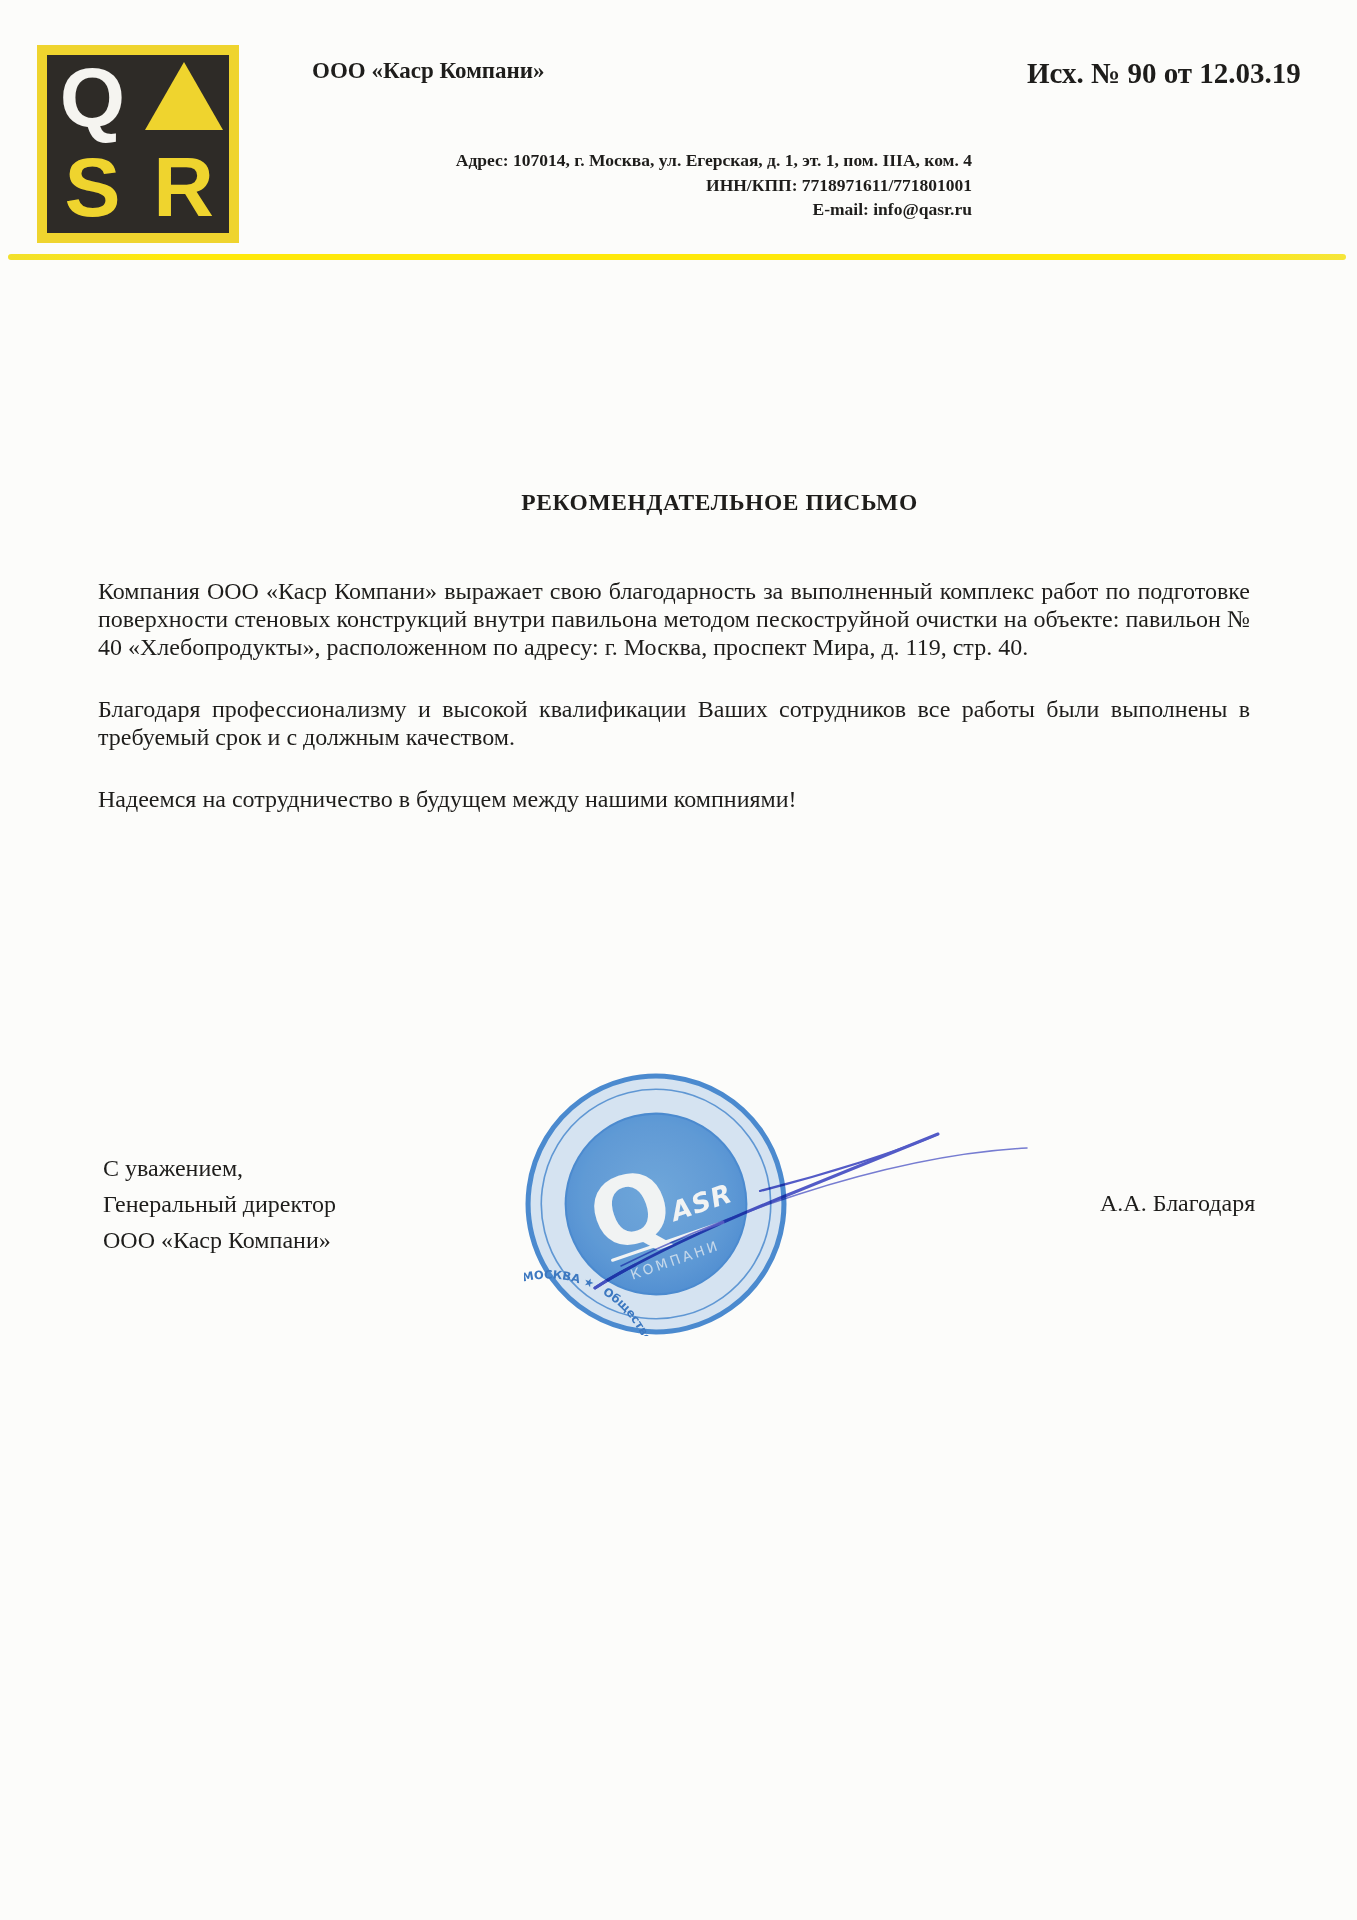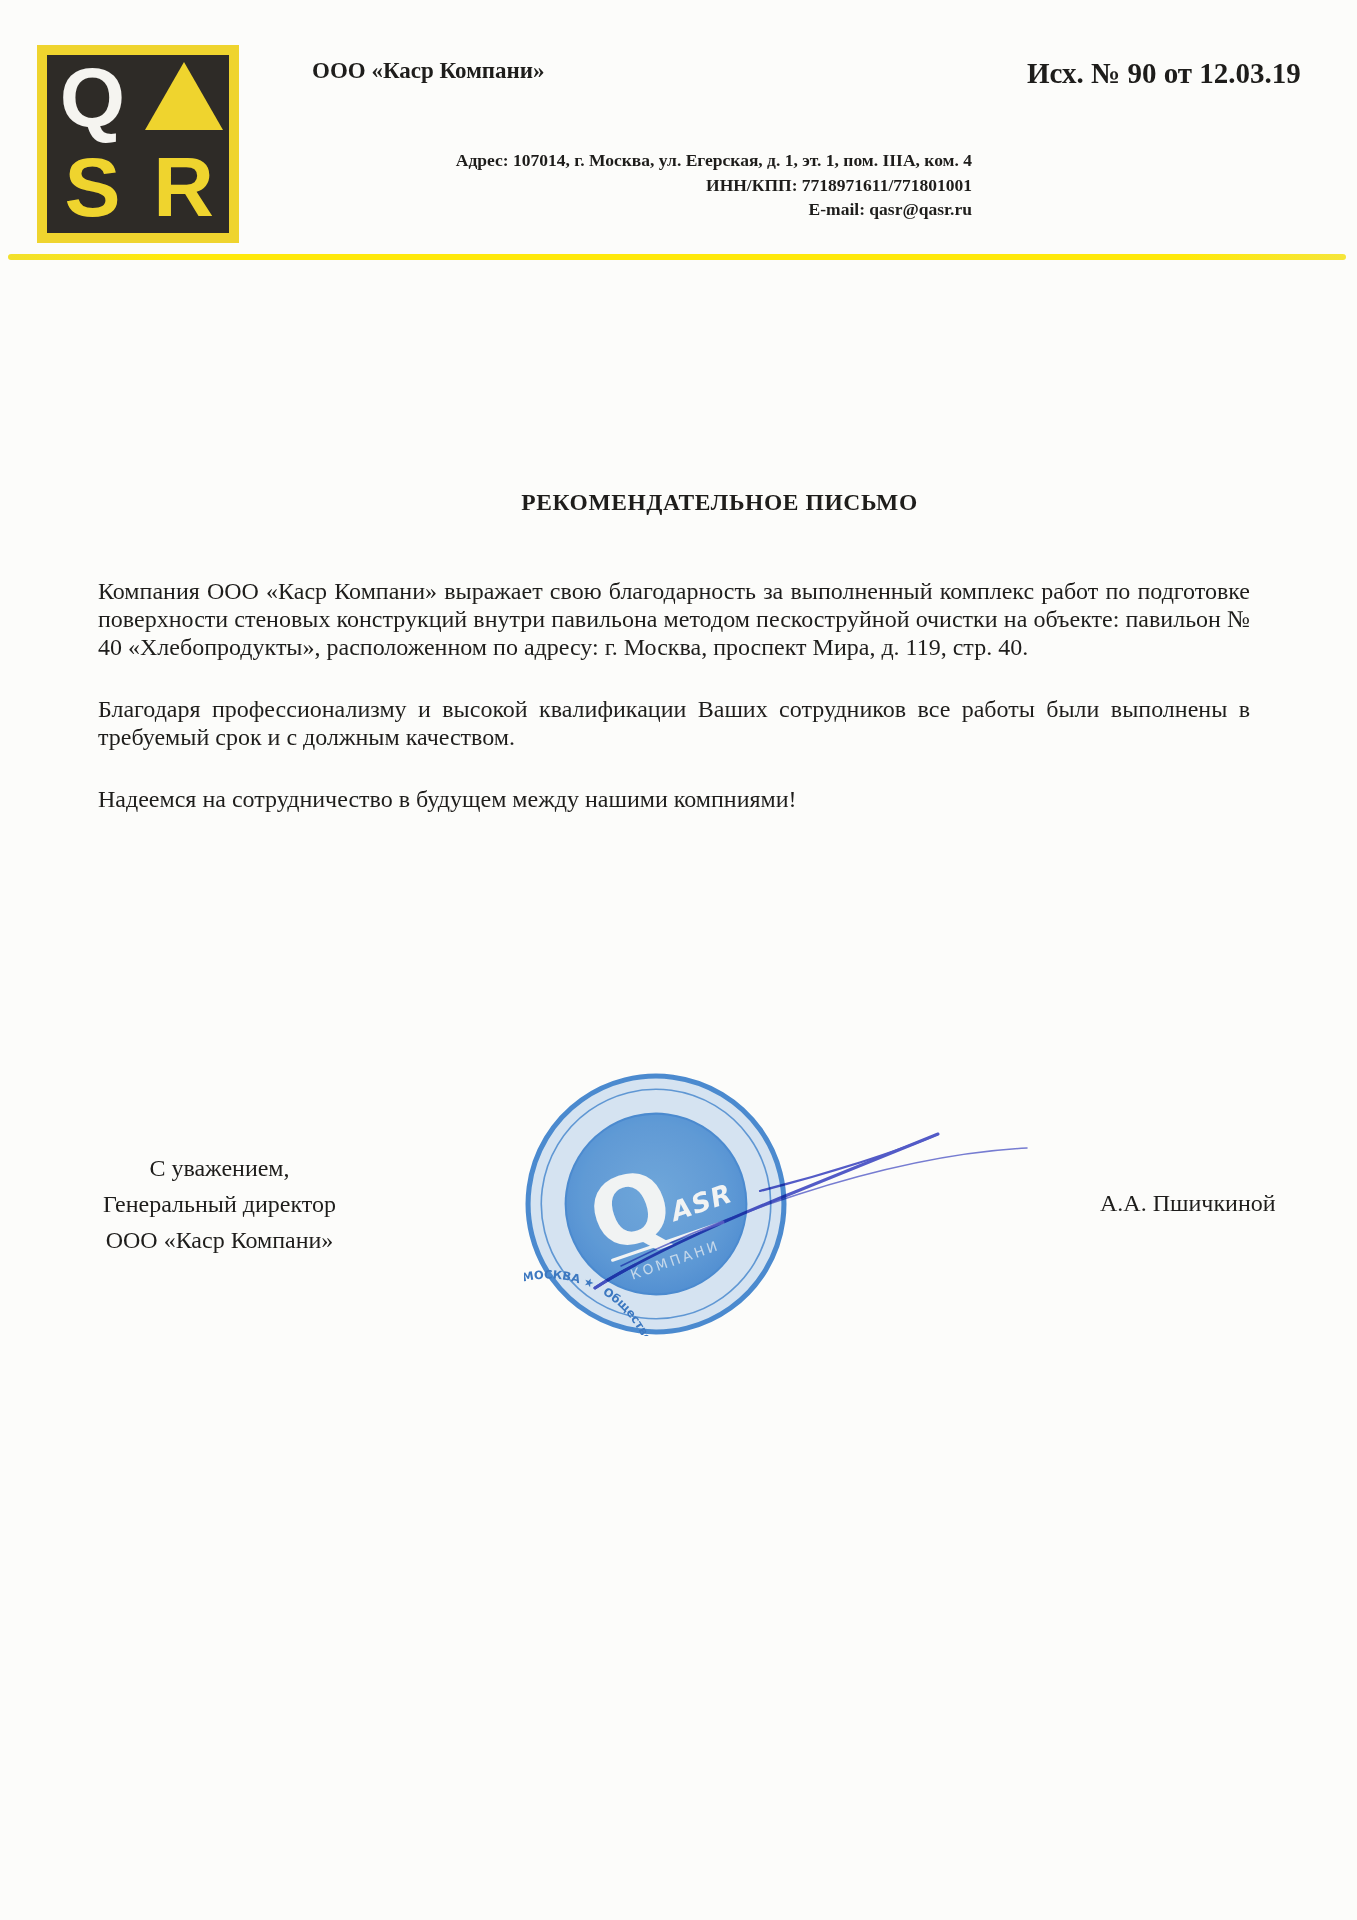--- a/index.html
+++ b/index.html
@@ -62,21 +62,21 @@
   }
   .letter-body{
     position:absolute;left:98px;top:577px;width:1152px;
     font-size:24px;line-height:28px;text-align:justify;
   }
   .letter-body p{margin:0 0 34px 0;}
 
   
   .closing-block{
     position:absolute;left:103px;top:1150px;
-    font-size:24px;line-height:36px;text-align:center;
+    font-size:24px;line-height:36px;
   }
   .signer-name{
     position:absolute;left:1100px;top:1190px;
     font-size:24px;
   }
 
   .stamp-svg{
     position:absolute;left:524px;top:1072px;width:264px;height:264px;
     opacity:.93;mix-blend-mode:multiply;
   }
@@ -96,21 +96,21 @@
     <span class="glyph">S</span>
     <span class="glyph">R</span>
   </div>
 
   <div class="company-block">
     <div class="company-name">ООО «Каср Компани»</div>
   </div>
   <div class="company-address">
     <div class="addr-line">Адрес: 107014, г. Москва, ул. Егерская, д. 1, эт. 1, пом. IIIA, ком. 4</div>
     <div class="addr-line">ИНН/КПП: 7718971611/771801001</div>
-    <div class="addr-line">E-mail: qasr@qasr.ru</div>
+    <div class="addr-line">E-mail: info@qasr.ru</div>
   </div>
 
   <div class="ref-block">
     <div class="ref-line">Исх. № 90 от 12.03.19</div>
   </div>
 
   <div class="divider"></div>
 
   <div class="letter-title">РЕКОМЕНДАТЕЛЬНОЕ ПИСЬМО</div>
 
@@ -118,21 +118,21 @@
     <p>Компания ООО «Каср Компани» выражает свою благодарность за выполненный комплекс работ по подготовке поверхности стеновых конструкций внутри павильона методом пескоструйной очистки на объекте: павильон № 40 «Хлебопродукты», расположенном по адресу: г. Москва, проспект Мира, д. 119, стр. 40.</p>
     <p>Благодаря профессионализму и высокой квалификации Ваших сотрудников все работы были выполнены в требуемый срок и с должным качеством.</p>
     <p>Надеемся на сотрудничество в будущем между нашими компниями!</p>
   </div>
 
   <div class="closing-block">
     <div>С уважением,</div>
     <div>Генеральный директор</div>
     <div>ООО «Каср Компани»</div>
   </div>
-  <div class="signer-name">А.А. Пшичкиной</div>
+  <div class="signer-name">А.А. Благодаря</div>
 
   <svg class="stamp-svg" viewBox="0 0 260 260" aria-hidden="true">
     <defs>
       <radialGradient id="stampFill" cx="50%" cy="45%" r="60%">
         <stop offset="0%" stop-color="#66a2dd"></stop>
         <stop offset="65%" stop-color="#5595d8"></stop>
         <stop offset="100%" stop-color="#4286d2"></stop>
       </radialGradient>
       <path id="ringPath" d="M 57.2,202.8 A 103,103 0 1,1 57.05,202.65"></path>
     </defs>

